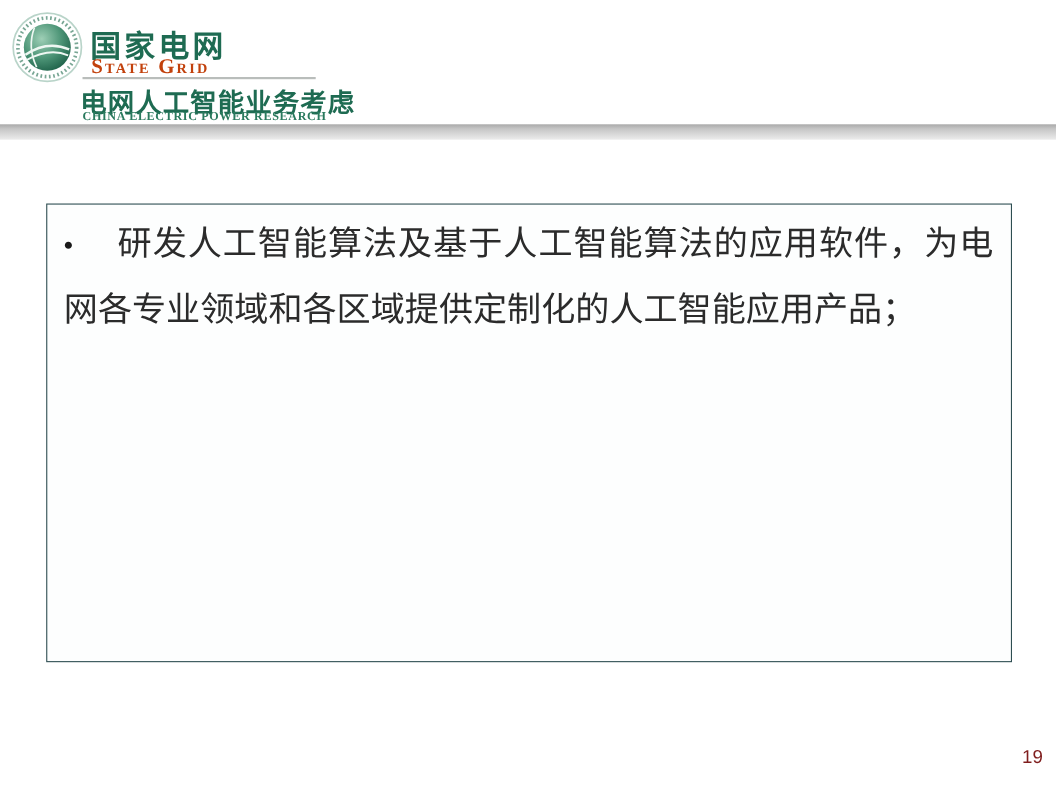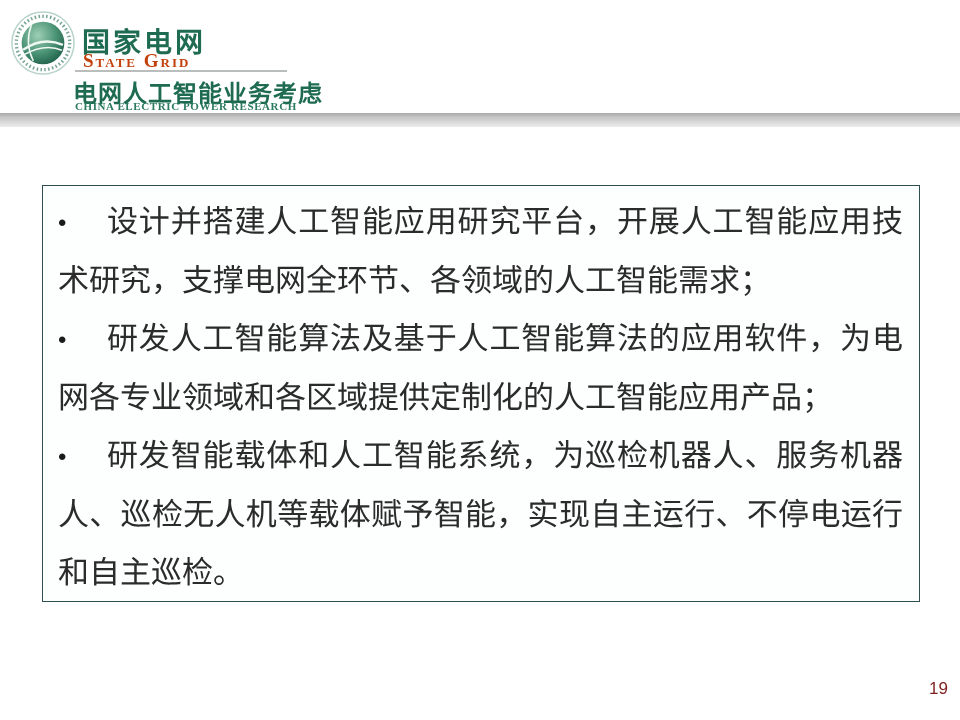--- a/index.html
+++ b/index.html
@@ -91,20 +91,18 @@
     <div class="inst-cn">电网人工智能业务考虑</div>
     <div class="inst-en">CHINA ELECTRIC POWER RESEARCH INSTITUTE</div>
   </div>
 
 </div>
 
 <div class="header-band"></div>
 
 <div class="content-box">
 
-  <p class="bullet-para"><span class="bullet-marker">•</span><span>设计并搭建人工智能应用研究平台，开展人工智能应用技术研究，支撑电网全环节、各领域的人工智能需求；</span></p>
 
   <p class="bullet-para"><span class="bullet-marker">•</span><span>研发人工智能算法及基于人工智能算法的应用软件，为电网各专业领域和各区域提供定制化的人工智能应用产品；</span></p>
 
-  <p class="bullet-para"><span class="bullet-marker">•</span><span>研发智能载体和人工智能系统，为巡检机器人、服务机器人、巡检无人机等载体赋予智能，实现自主运行、不停电运行和自主巡检。</span></p>
 </div>
 
 <div class="page-number">19</div>
 
 </body></html>

